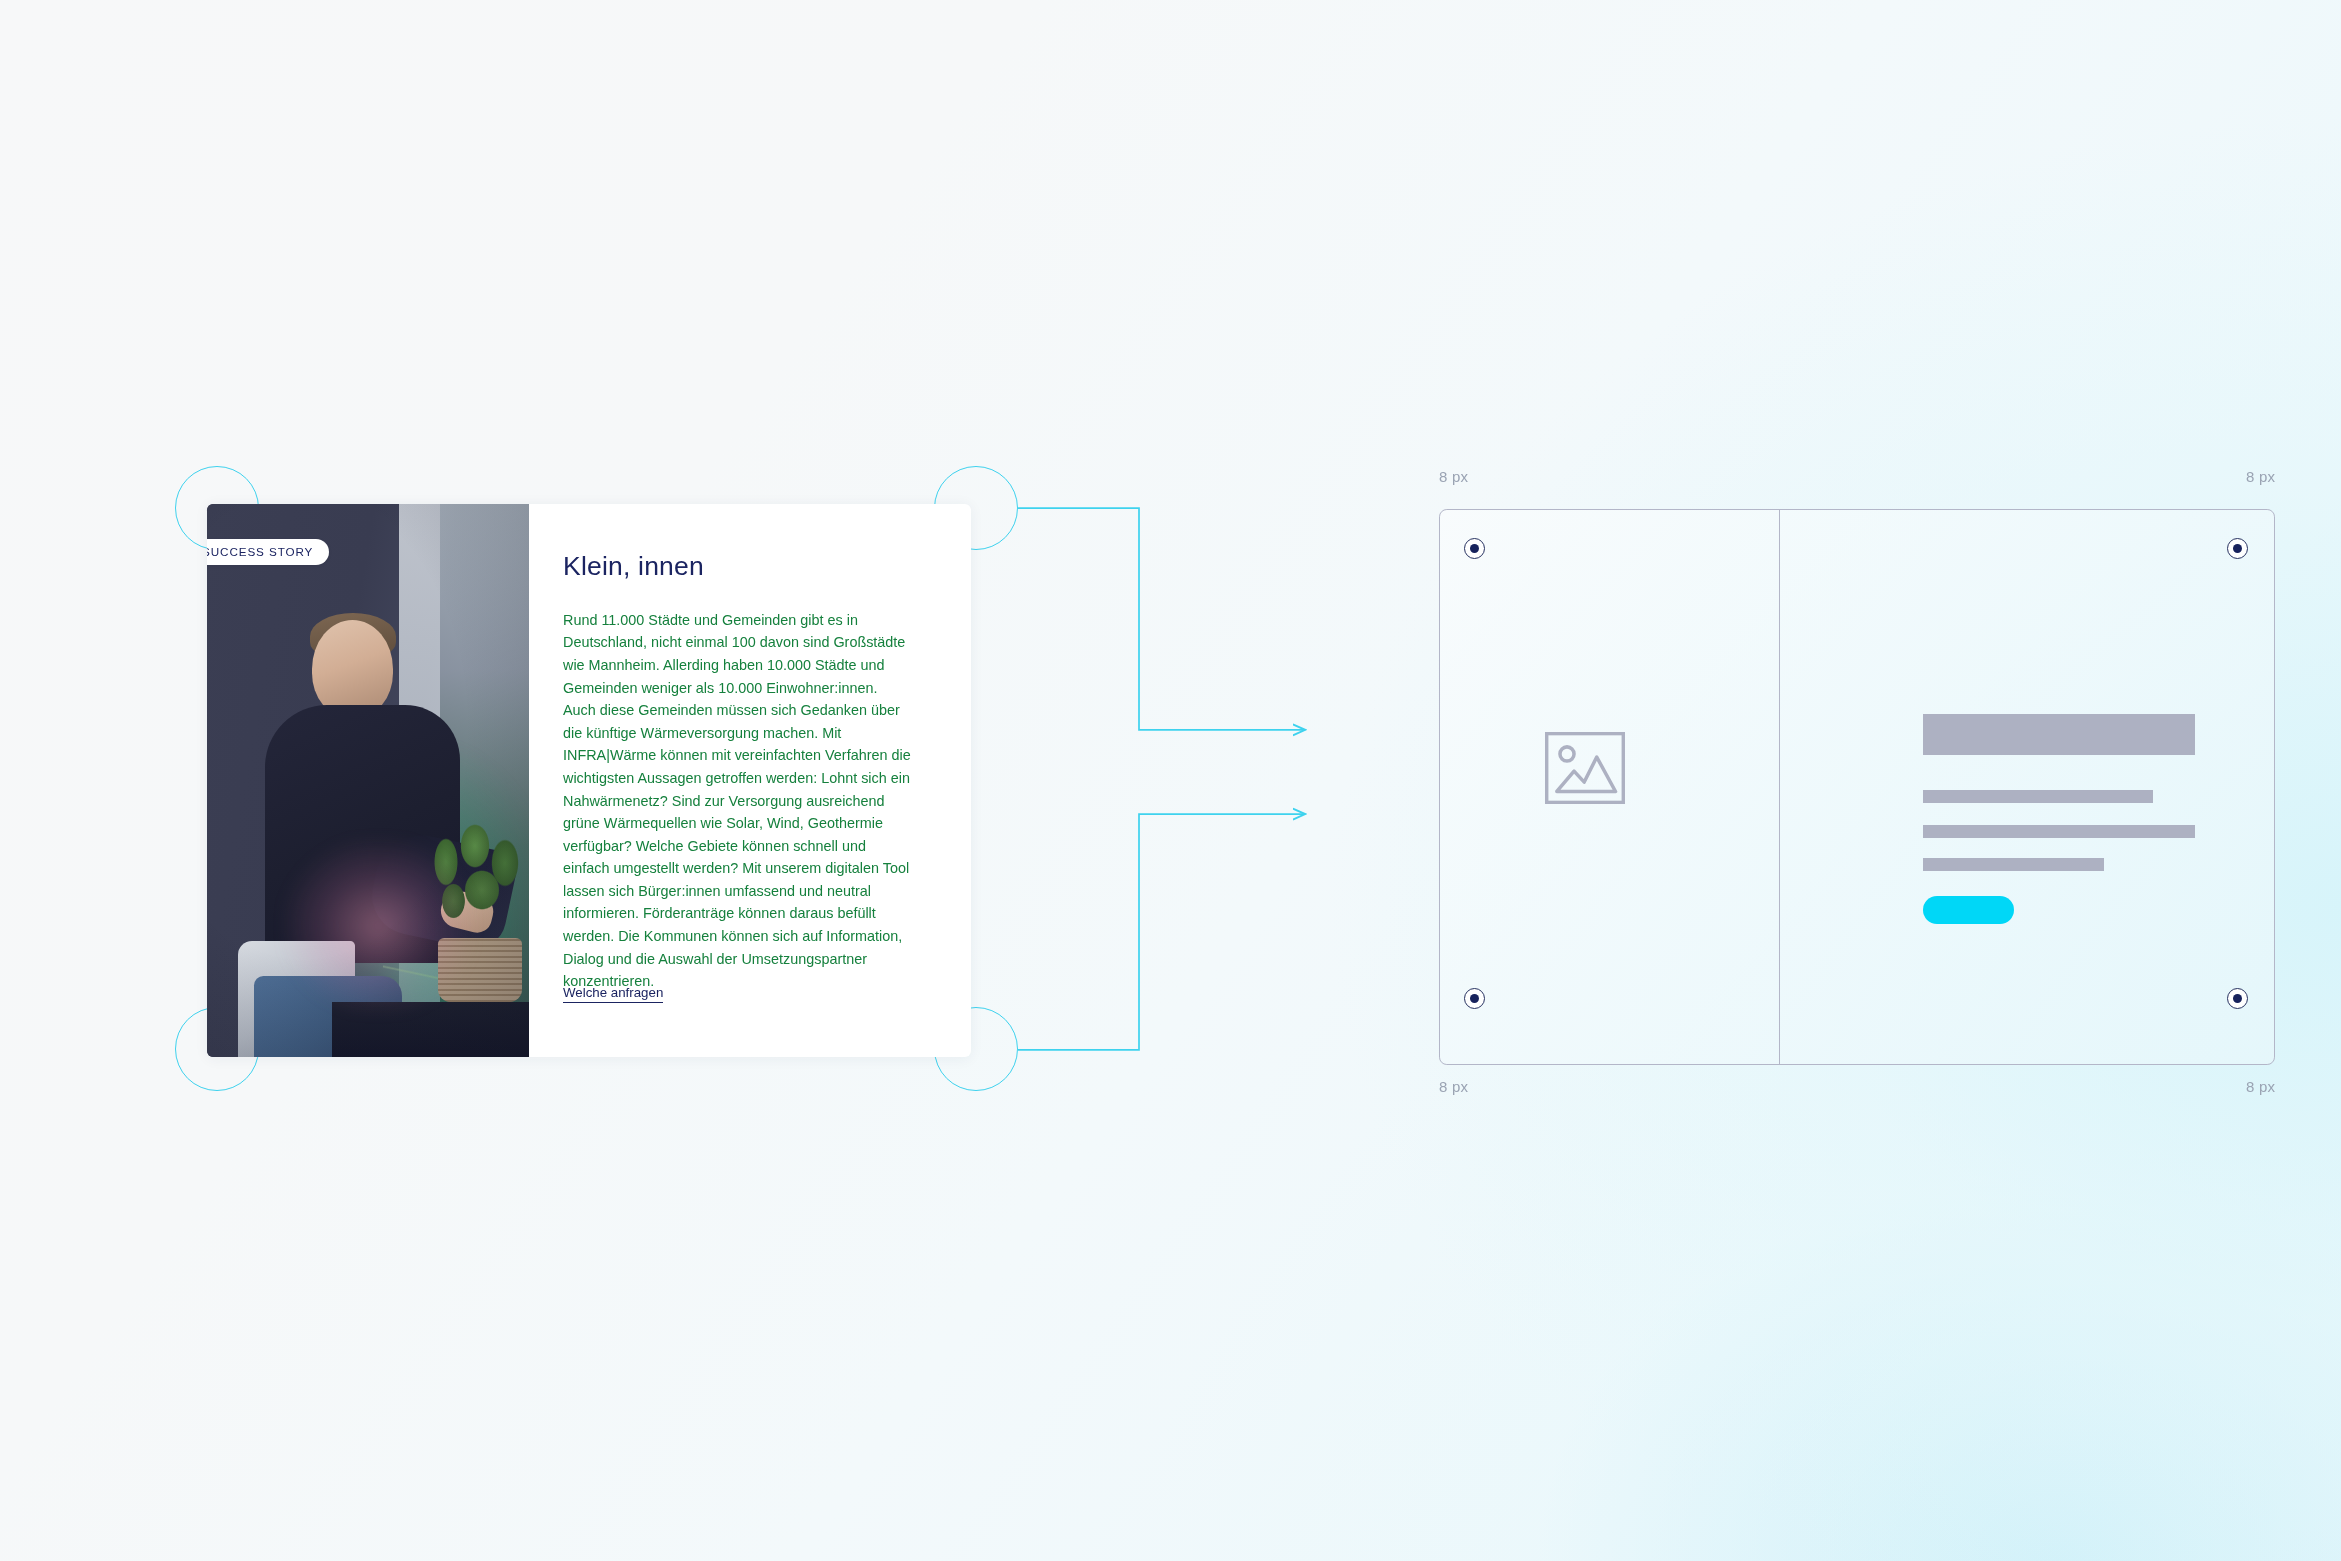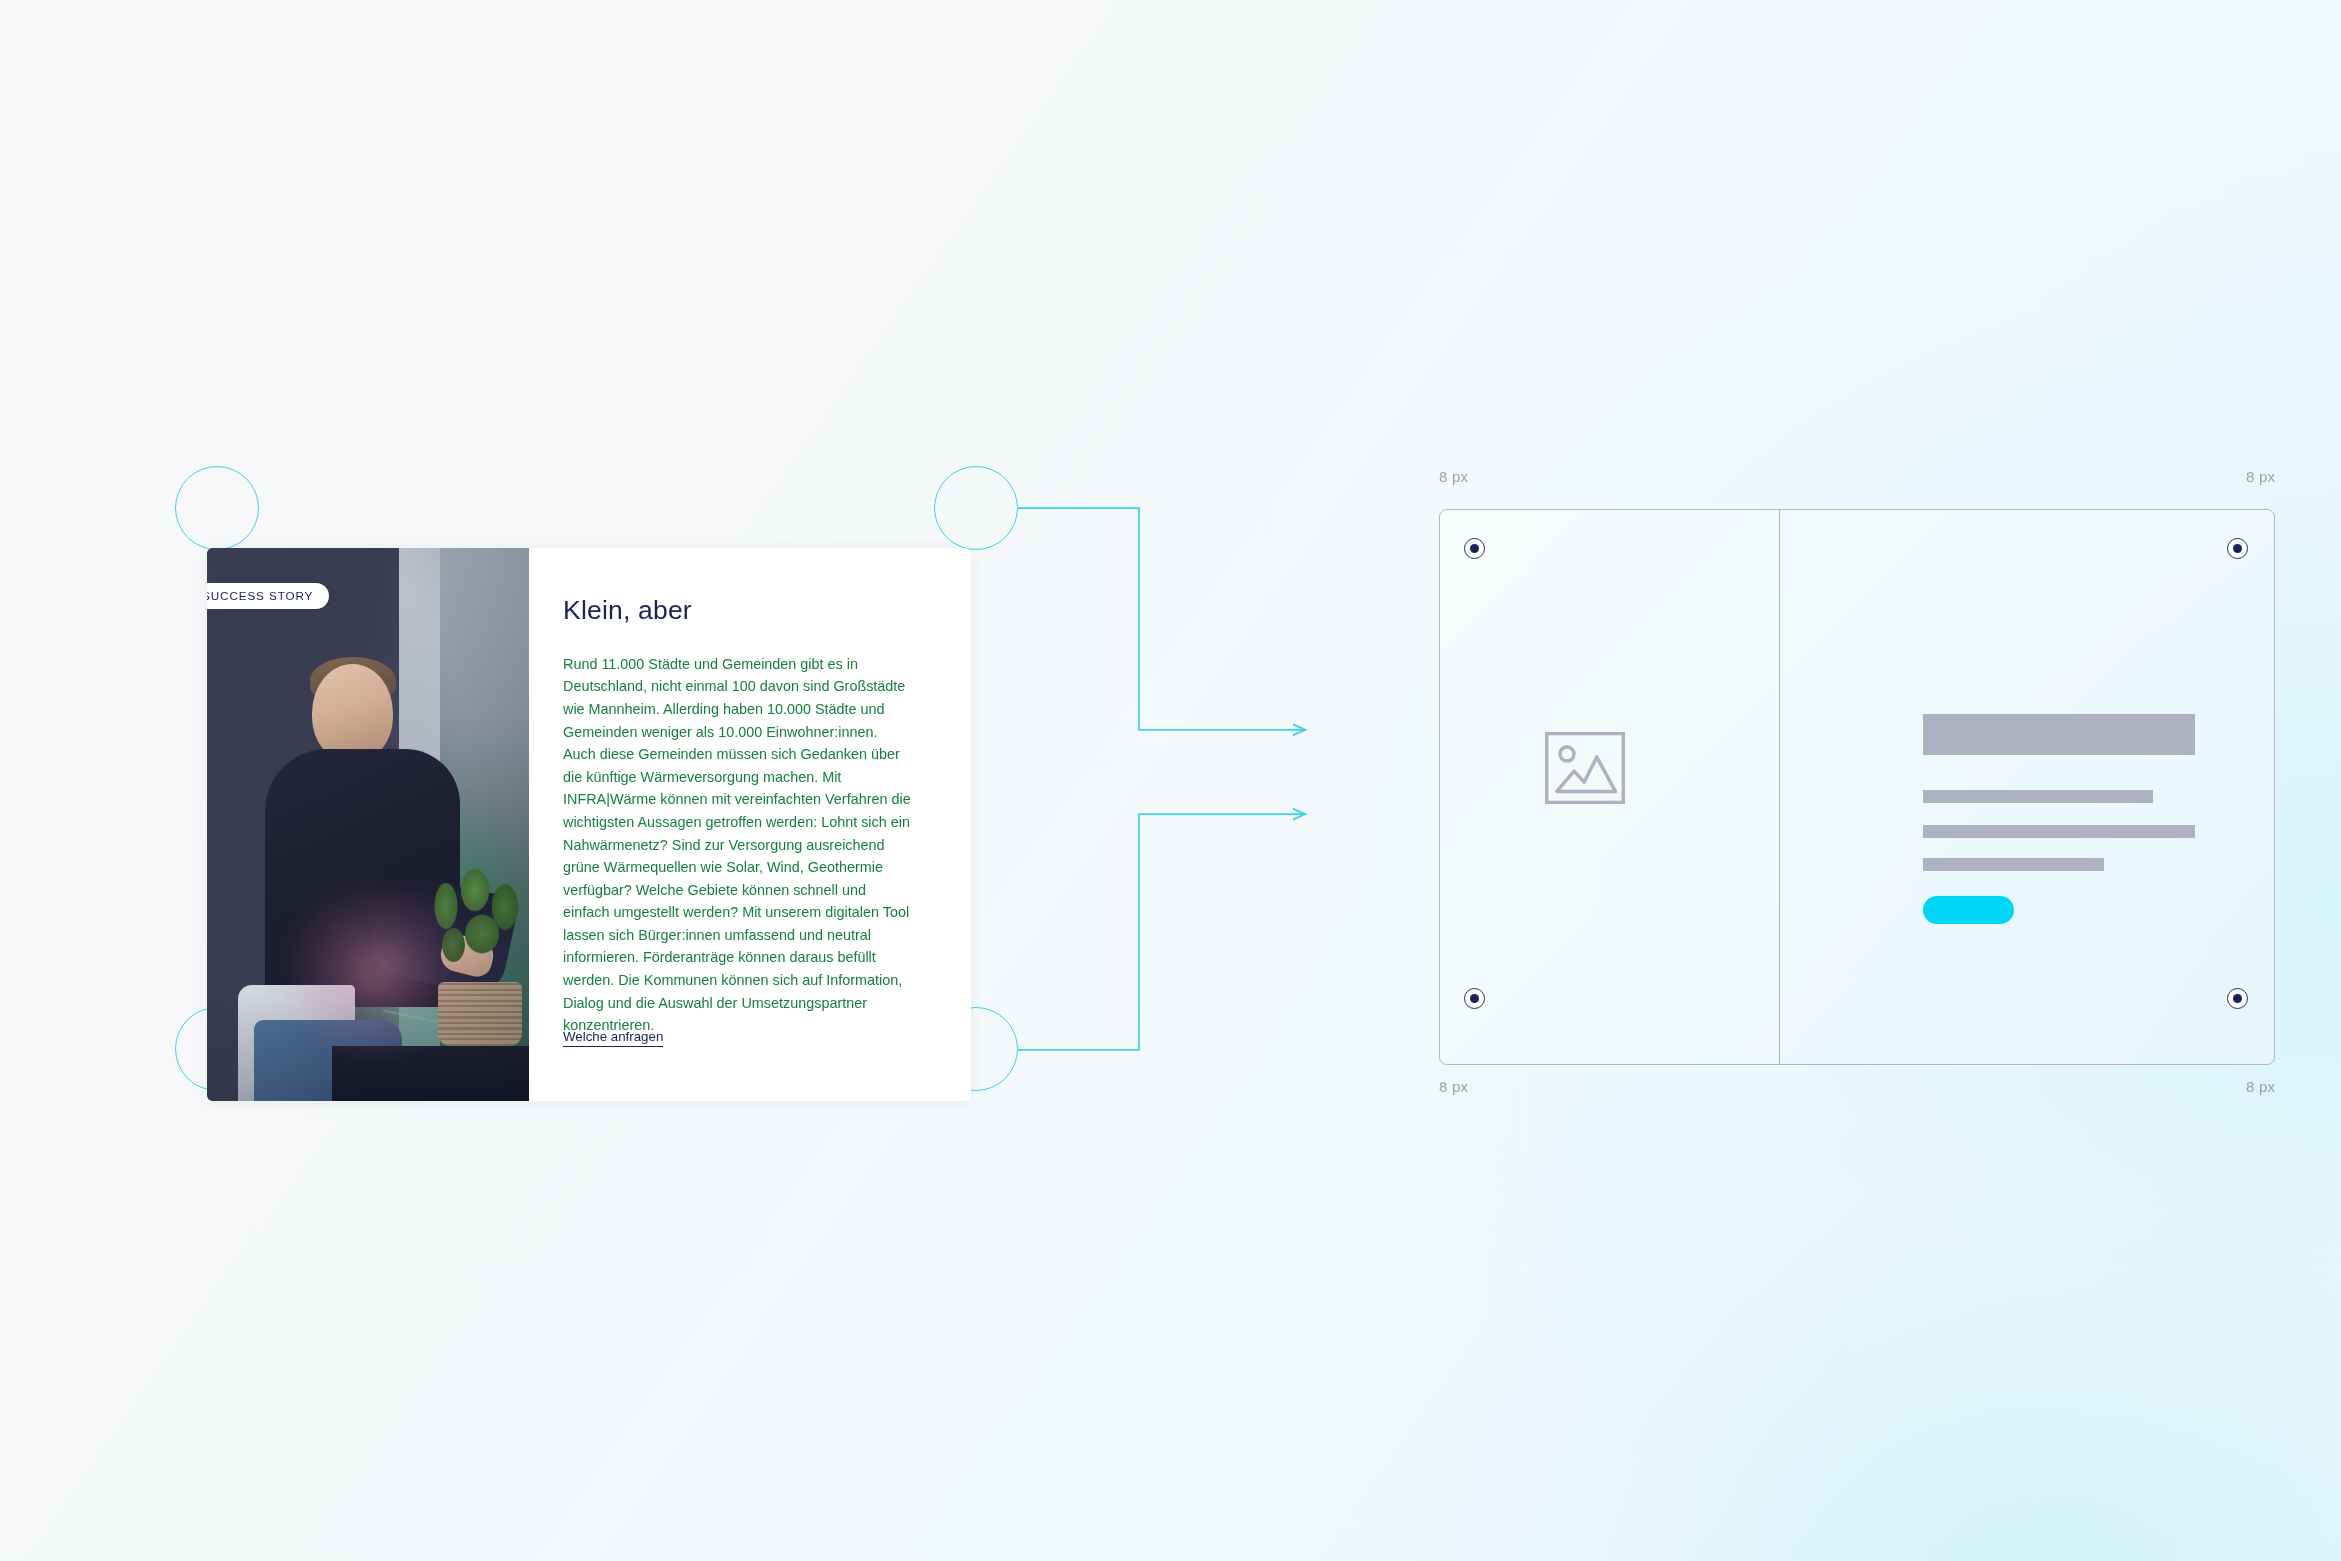--- a/index.html
+++ b/index.html
@@ -35,21 +35,20 @@
   
   .story-card {
     position:absolute;
     left:207px; top:504px;
     width:764px; height:553px;
     background:#ffffff;
     border-radius:6.2px;
     display:flex;
     box-shadow: 0 1.6px 14px rgba(40,50,90,0.06);
     overflow:visible;
-    margin-top:44px;
   }
   .story-photo {
     position:relative;
     width:322px; height:553px;
     border-radius:6.2px 0 0 6.2px;
     overflow:hidden;
     flex:0 0 322px;
     background:#3a3d52;
   }
   
@@ -300,21 +299,21 @@
       <div class="photo-chair"></div>
       <div class="photo-jeans"></div>
       <div class="photo-table"></div>
       <div class="photo-pinkglow"></div>
       <div class="photo-vignette"></div>
 
       <div class="badge">SUCCESS STORY</div>
     </div>
 
     <div class="story-body">
-      <h2 class="story-title">Klein, aber</h2>
+      <h2 class="story-title">Klein, innen</h2>
       <p class="story-para">Rund 11.000 Städte und Gemeinden gibt es in Deutschland, nicht einmal 100 davon sind Großstädte wie Mannheim. Allerding haben 10.000 Städte und Gemeinden weniger als 10.000 Einwohner:innen. Auch diese Gemeinden müssen sich Gedanken über die künftige Wärmeversorgung machen. Mit INFRA|Wärme können mit vereinfachten Verfahren die wichtigsten Aussagen getroffen werden: Lohnt sich ein Nahwärmenetz? Sind zur Versorgung ausreichend grüne Wärmequellen wie Solar, Wind, Geothermie verfügbar? Welche Gebiete können schnell und einfach umgestellt werden? Mit unserem digitalen Tool lassen sich Bürger:innen umfassend und neutral informieren. Förderanträge können daraus befüllt werden. Die Kommunen können sich auf Information, Dialog und die Auswahl der Umsetzungspartner konzentrieren.</p>
       <a class="story-link" href="#">Welche anfragen</a>
     </div>
 
   </div>
 
   <div class="wire-wrap">
 
     <span class="wire-label wl-tl">8 px</span>
     <span class="wire-label wl-tr">8 px</span>

